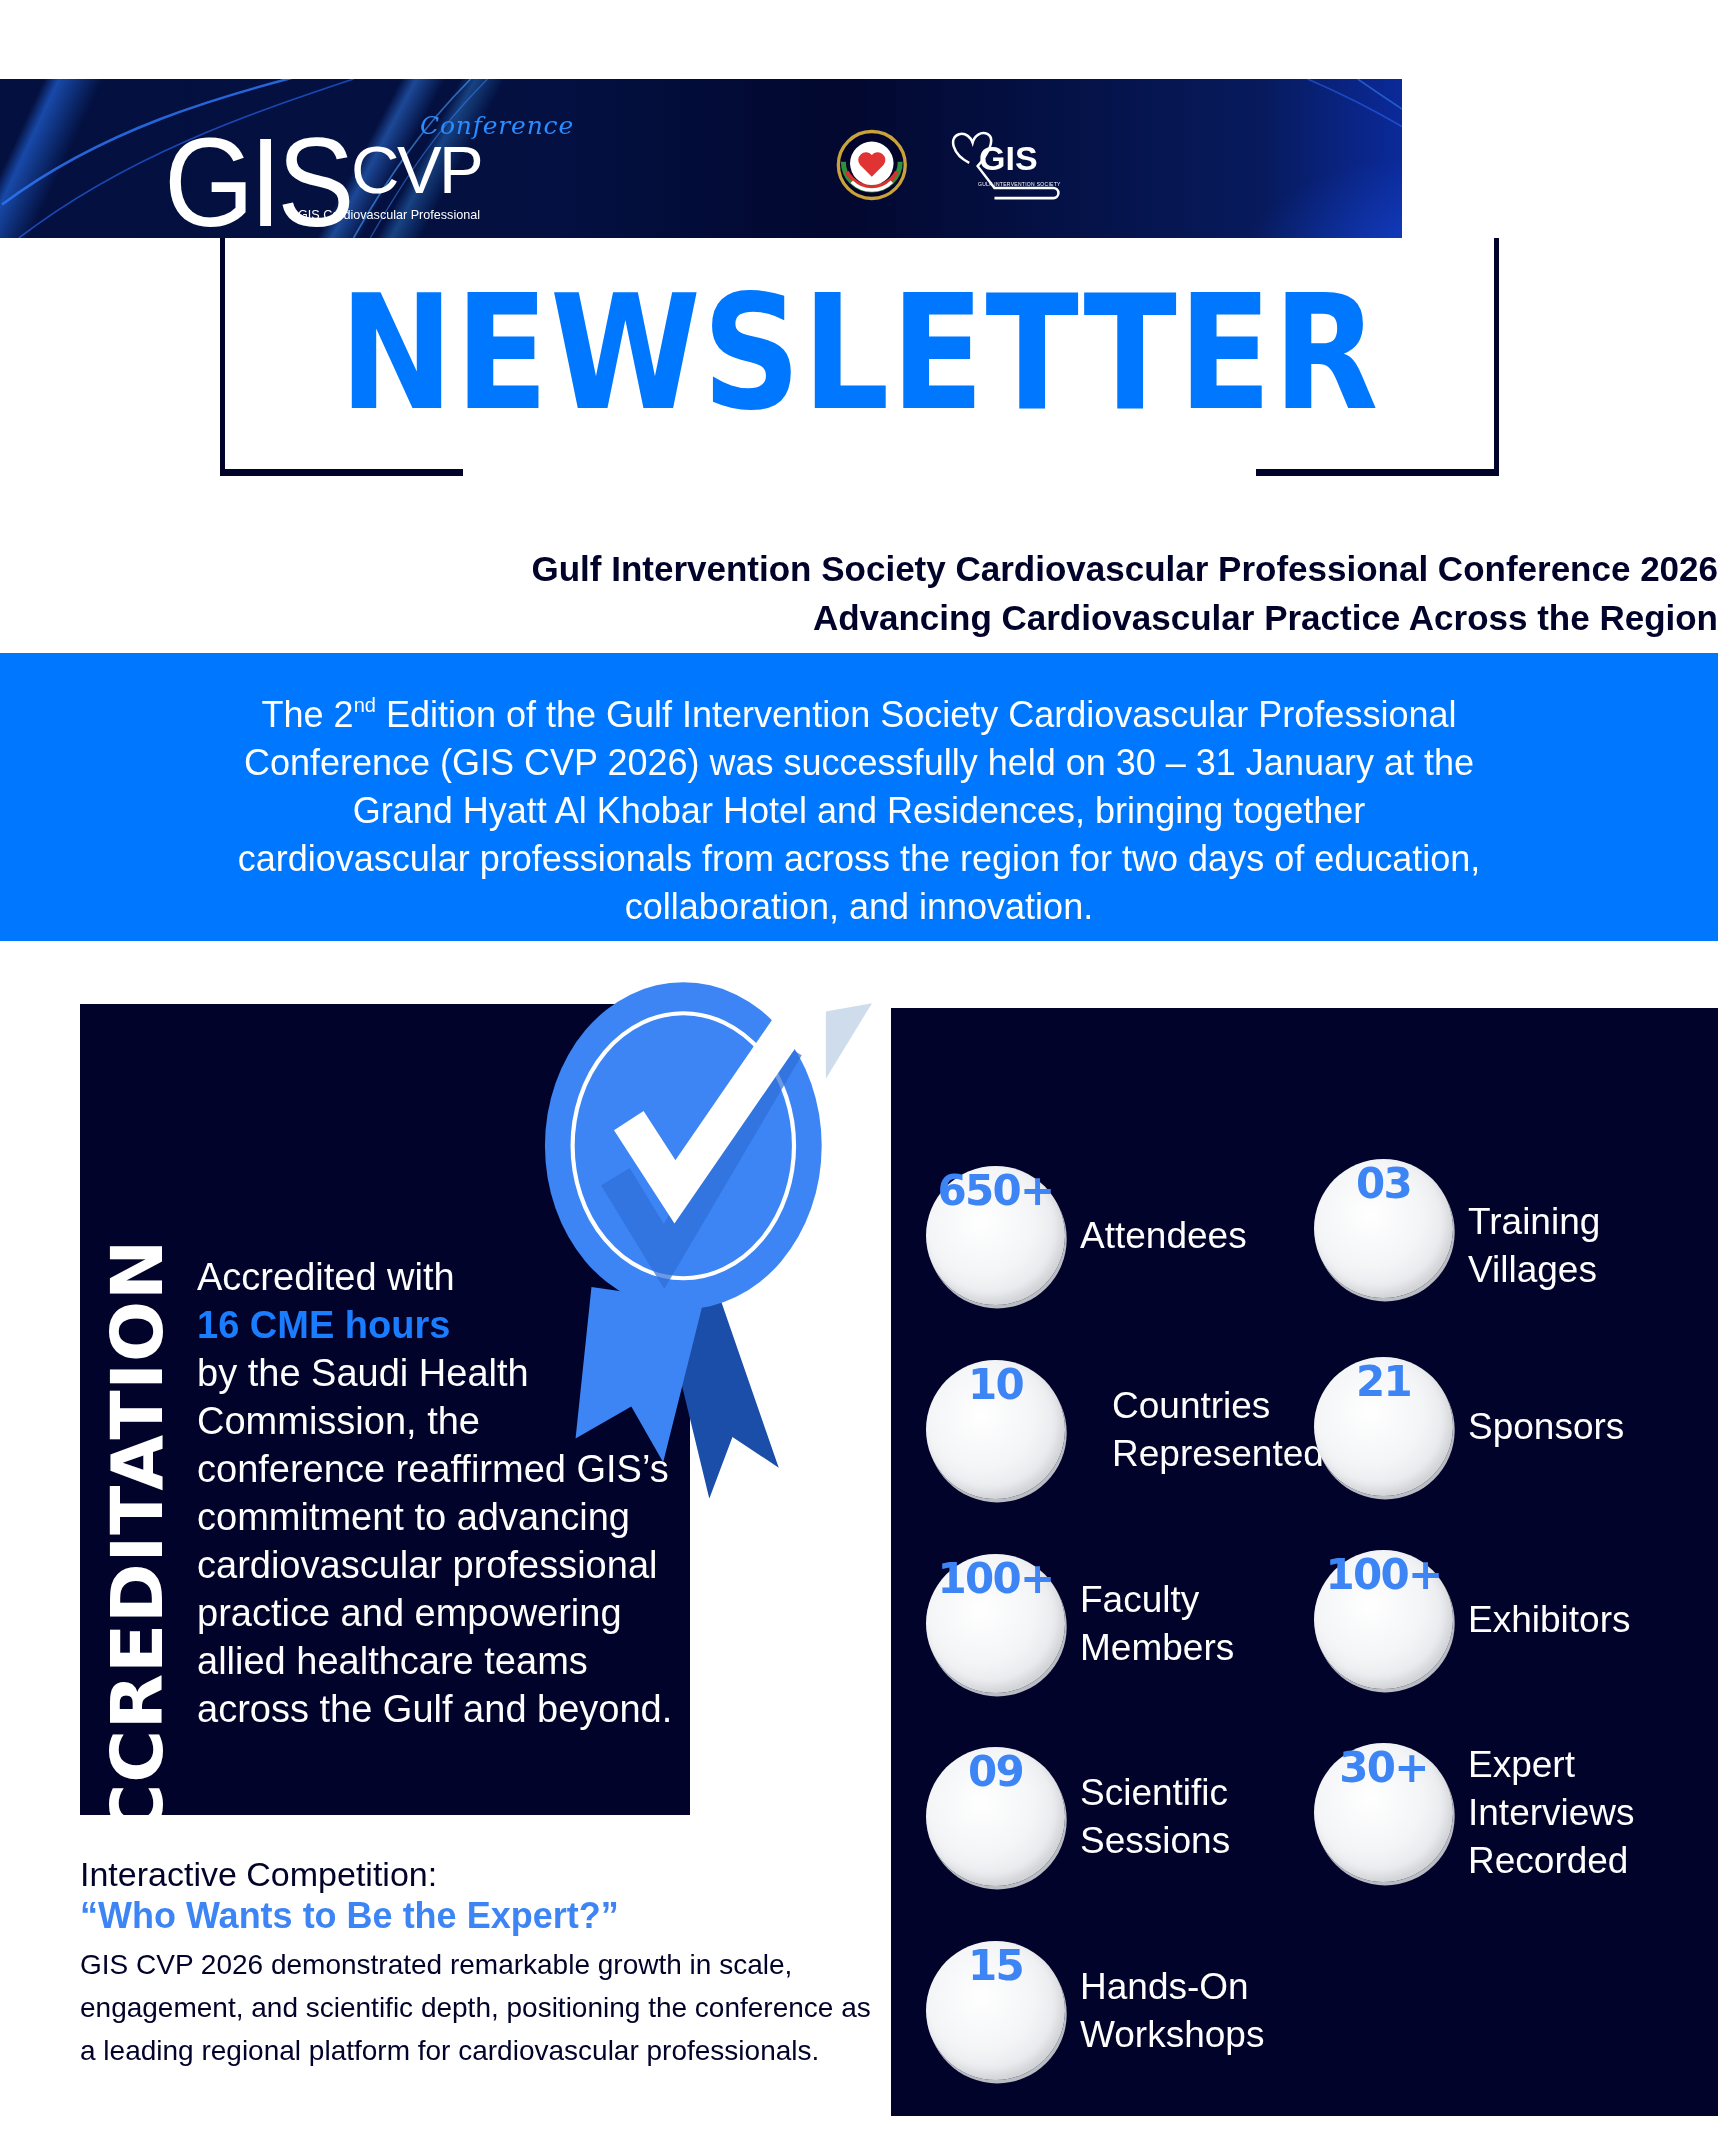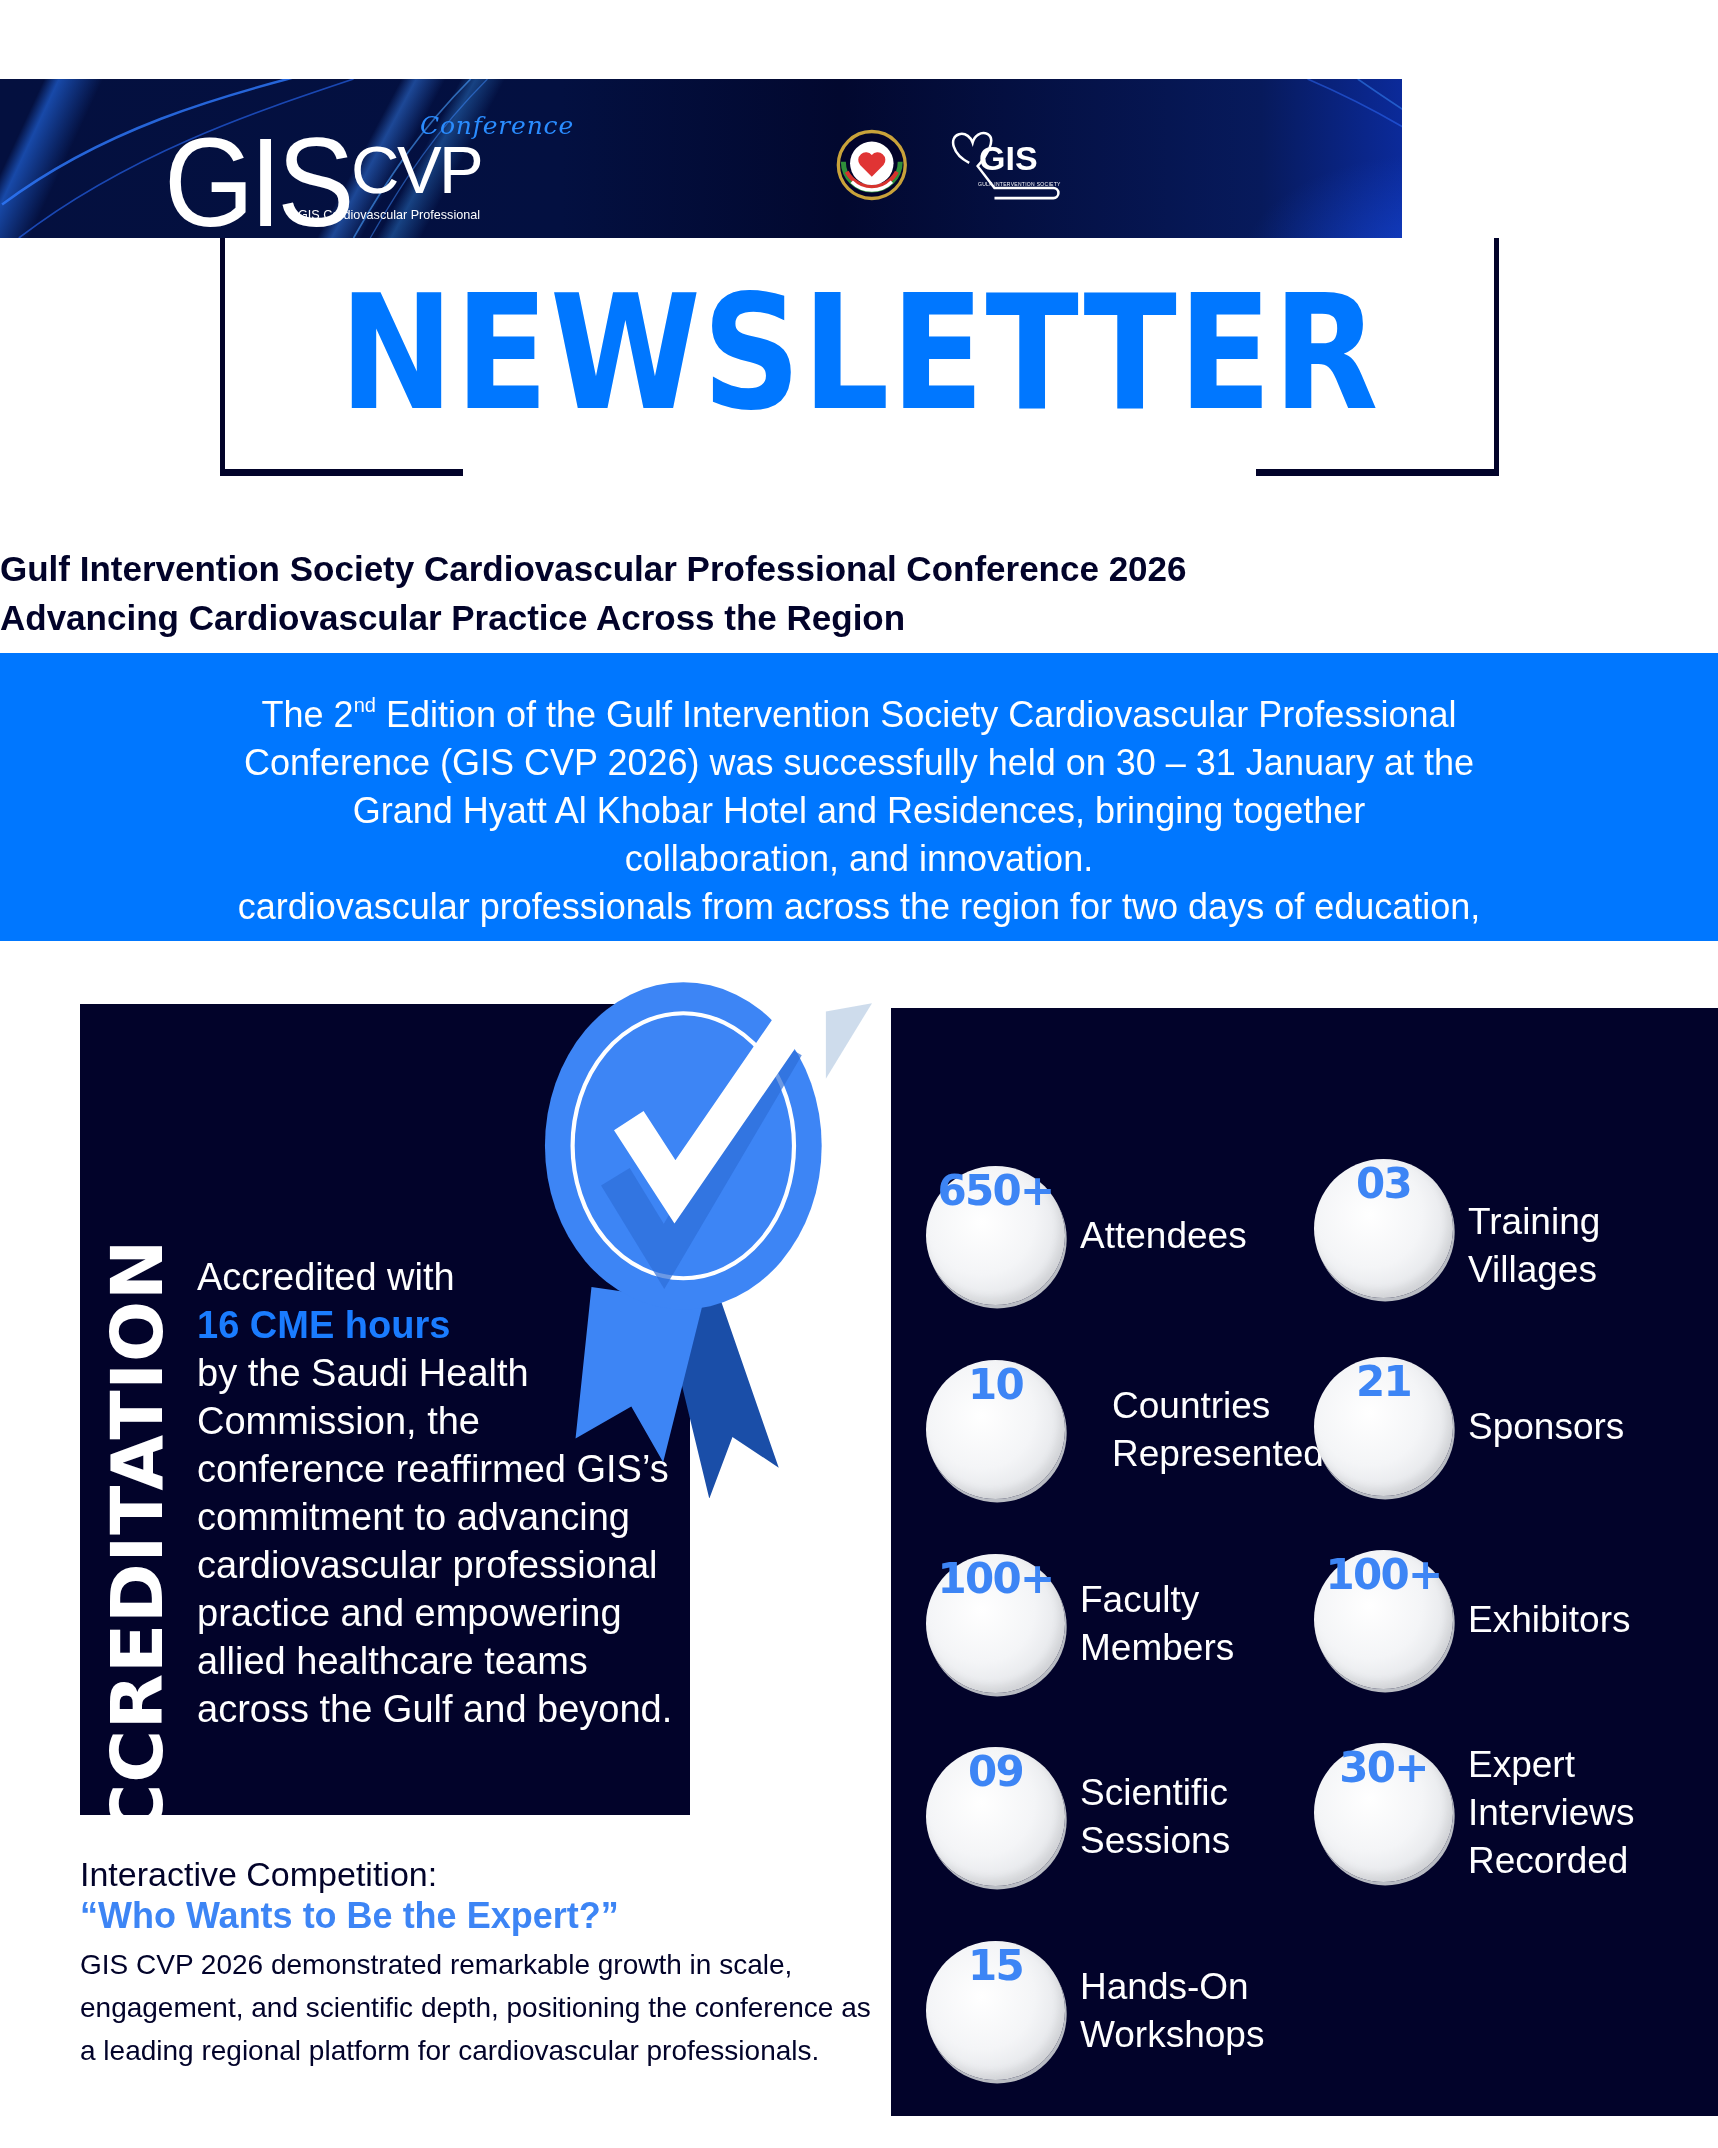--- a/index.html
+++ b/index.html
@@ -62,21 +62,21 @@
   .nl-frame .foot-l { position: absolute; left: -5px; bottom: -6.7px; width: 243px; height: 6.7px; background: #02032a; }
   .nl-frame .foot-r { position: absolute; right: -5px; bottom: -6.7px; width: 243px; height: 6.7px; background: #02032a; }
   .nl-title {
     position: absolute; left: 0; top: 35px; width: 100%; text-align: center;
     font-family: "DejaVu Sans", sans-serif; font-weight: 700; font-size: 159px; line-height: 159px;
     color: #0077ff; letter-spacing: 1.7px; transform: scaleX(0.86); transform-origin: center;
   }
 
   
   .subtitle {
-    position: absolute; left: 0; top: 544px; width: 1718px; text-align: left;
+    position: absolute; left: 0; top: 544px; width: 1718px; text-align: right;
     font-weight: 700; font-size: 35px; line-height: 49px; color: #02032a;
   }
 
   
   .intro {
     position: absolute; left: 0; top: 653px; width: 1718px; height: 288px; background: #0077ff;
     color: #ffffff; text-align: center; font-size: 36px; line-height: 48px; padding-top: 38px;
   }
   .intro sup { font-size: 20px; vertical-align: 15px; line-height: 0; }
 
@@ -183,22 +183,22 @@
 
 <div class="subtitle">
   <div>Gulf Intervention Society Cardiovascular Professional Conference 2026</div>
   <div>Advancing Cardiovascular Practice Across the Region</div>
 </div>
 
 <div class="intro">
   <div><span>The 2</span><sup>nd</sup><span> Edition of the Gulf Intervention Society Cardiovascular Professional</span></div>
   <div>Conference (GIS CVP 2026) was successfully held on 30 – 31 January at the</div>
   <div>Grand Hyatt Al Khobar Hotel and Residences, bringing together</div>
+  <div>cardiovascular professionals from across the region for two days of education,</div>
   <div>collaboration, and innovation.</div>
-  <div>cardiovascular professionals from across the region for two days of education,</div>
 </div>
 
 <div class="acc-box">
   <div class="acc-vert">ACCREDITATION</div>
   <div class="acc-text">
     <span>Accredited with</span>
     <span class="hl">16 CME hours</span>
     <span>by the Saudi Health Commission, the conference reaffirmed GIS’s commitment to advancing cardiovascular professional practice and empowering allied healthcare teams across the Gulf and beyond.</span>
   </div>
 </div>

